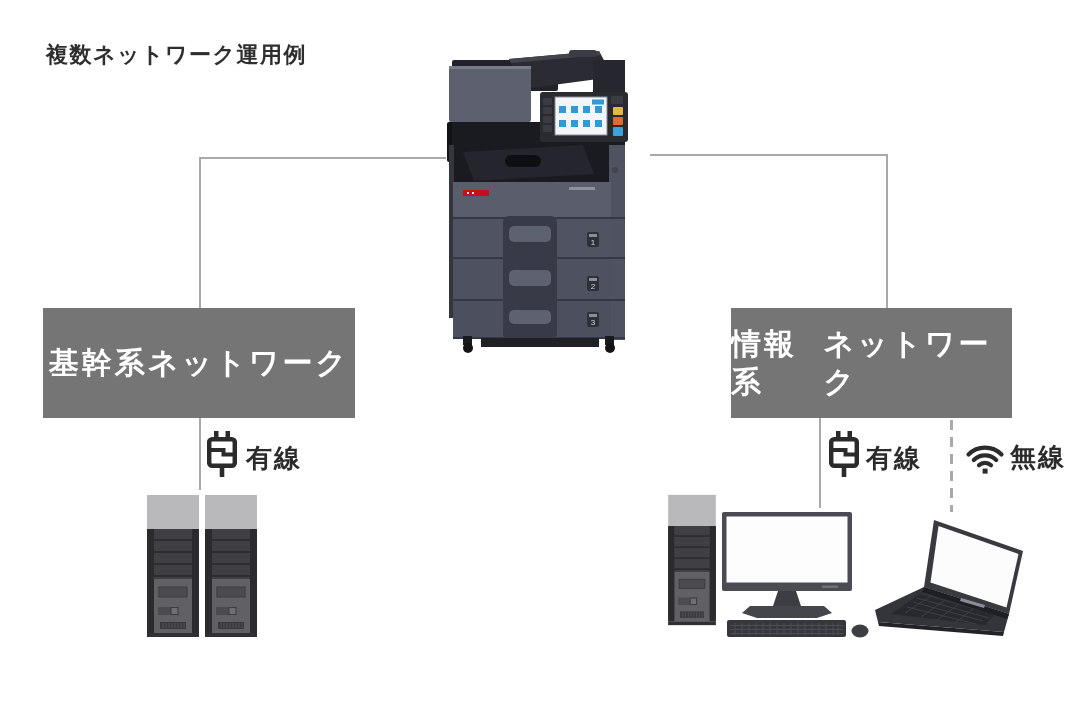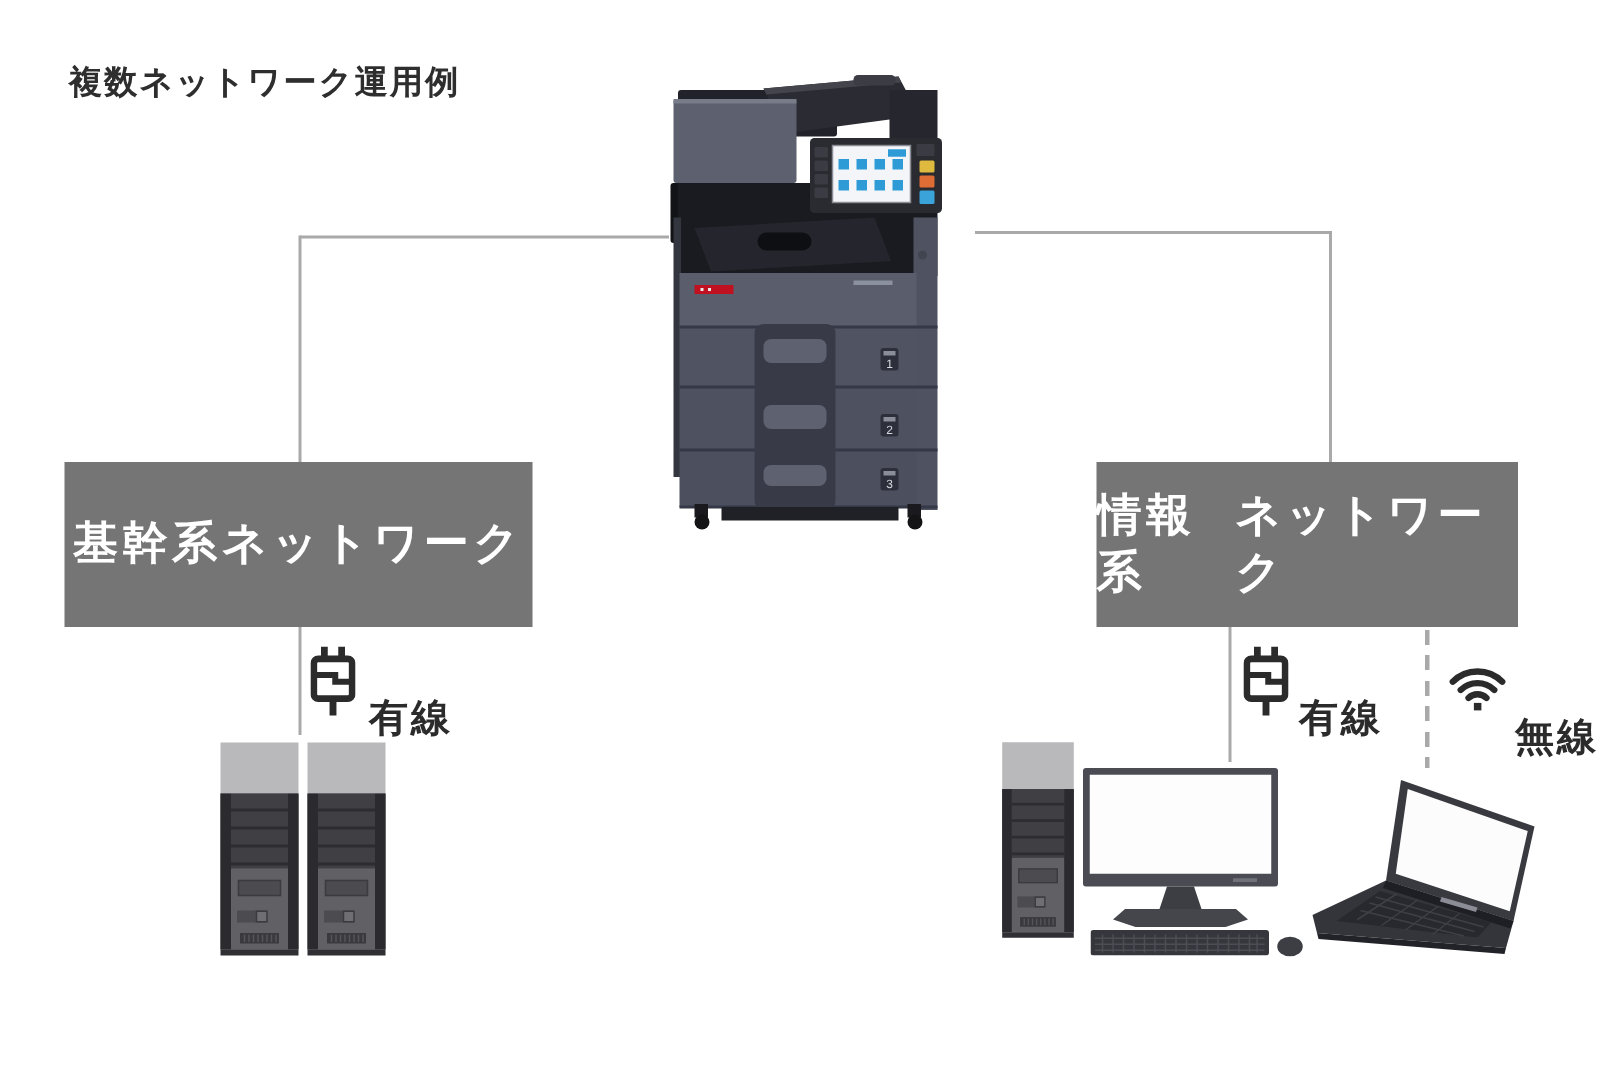--- a/index.html
+++ b/index.html
@@ -15,21 +15,21 @@
   .dash-v{
     position:absolute;width:2.5px;
     background:repeating-linear-gradient(to bottom,#a9a9a9 0 10px,transparent 10px 17px);
   }
   .netbox{
     position:absolute;background:#757575;color:#ffffff;
     display:flex;align-items:center;justify-content:center;
     font-weight:bold;font-size:30px;letter-spacing:3px;line-height:1.27;text-align:left;font-family:Liberation Serif, serif;
   }
   .conn-label{
-    position:absolute;font-size:26px;font-weight:bold;color:#2b2b2b;letter-spacing:2px;margin-top:20px;
+    position:absolute;font-size:26px;font-weight:bold;color:#2b2b2b;letter-spacing:2px;
   }
   .footnote{
     position:absolute;left:57px;top:674px;font-size:15px;color:#3c3c3c;letter-spacing:.5px;
   }
   .abs{position:absolute;}
 </style>
 </head>
 <body>
 
 <div class="canvas">
@@ -72,21 +72,21 @@
   <div class="conn-label" style="left:866px;top:441px;">有線</div>
 
   <svg class="abs" style="left:965px;top:441px;" width="40" height="34" viewBox="0 0 40 34">
     <g fill="none" stroke="#2b2b2b" stroke-width="4.2" stroke-linecap="round">
       <path d="M3.5 13.5 A 23.3 23.3 0 0 1 36.5 13.5"></path>
       <path d="M8.8 19 A 16 16 0 0 1 31.2 19"></path>
       <path d="M14 24.3 A 8.5 8.5 0 0 1 26 24.3"></path>
     </g>
     <rect x="17.6" y="27.6" width="5" height="5" fill="#2b2b2b"></rect>
   </svg>
-  <div class="conn-label" style="left:1010px;top:454px;">無線</div>
+  <div class="conn-label" style="left:1010px;top:440px;">無線</div>
 
   <svg class="abs" style="left:443px;top:50px;" width="195" height="305" viewBox="0 0 195 305">
 
     <rect x="9" y="10" width="106" height="31" rx="2" fill="#22232a"></rect>
     <polygon points="66,9 156,1 170,27 80,39" fill="#2b2c33"></polygon>
     <polygon points="66,9 156,1 158,5 68,13" fill="#44454c"></polygon>
     <rect x="126" y="0" width="28" height="7" rx="3" fill="#3c3d44"></rect>
     <rect x="150" y="10" width="32" height="36" fill="#26272e"></rect>
 
     <rect x="6" y="16" width="82" height="56" rx="2" fill="#5d606e"></rect>

